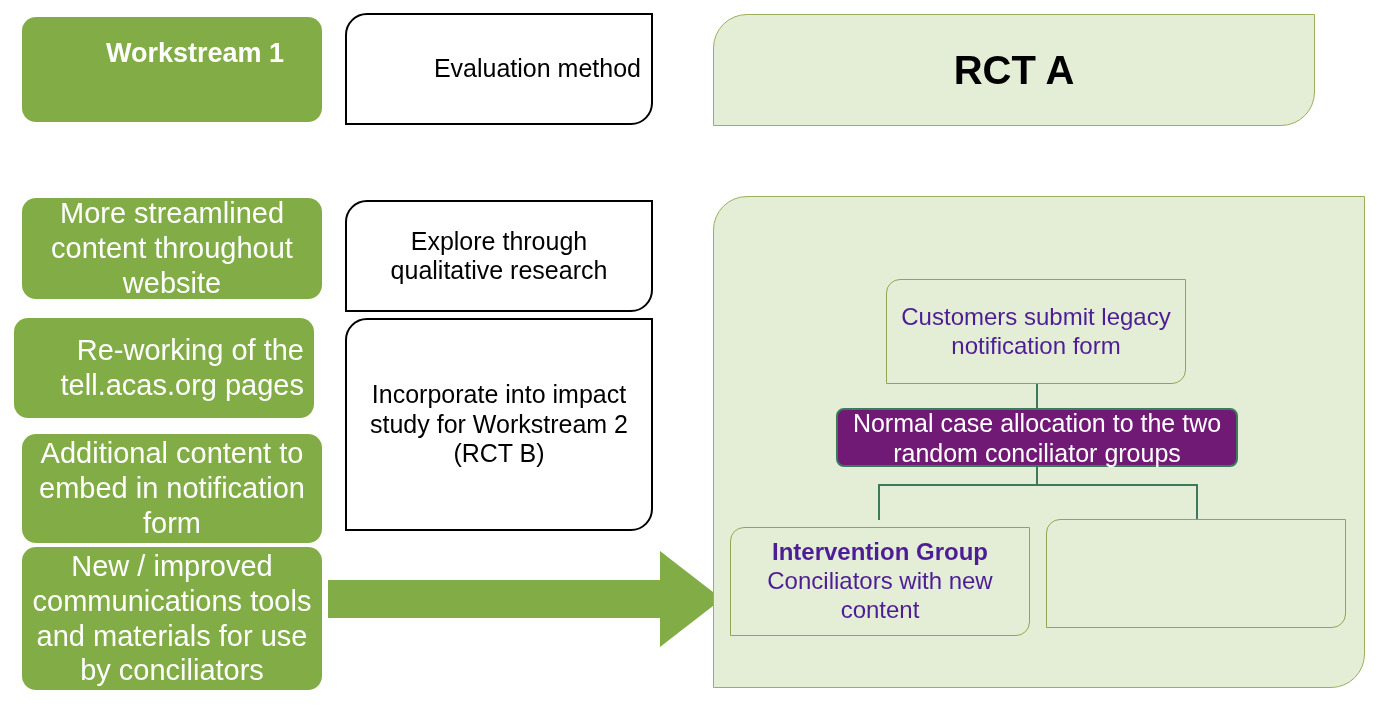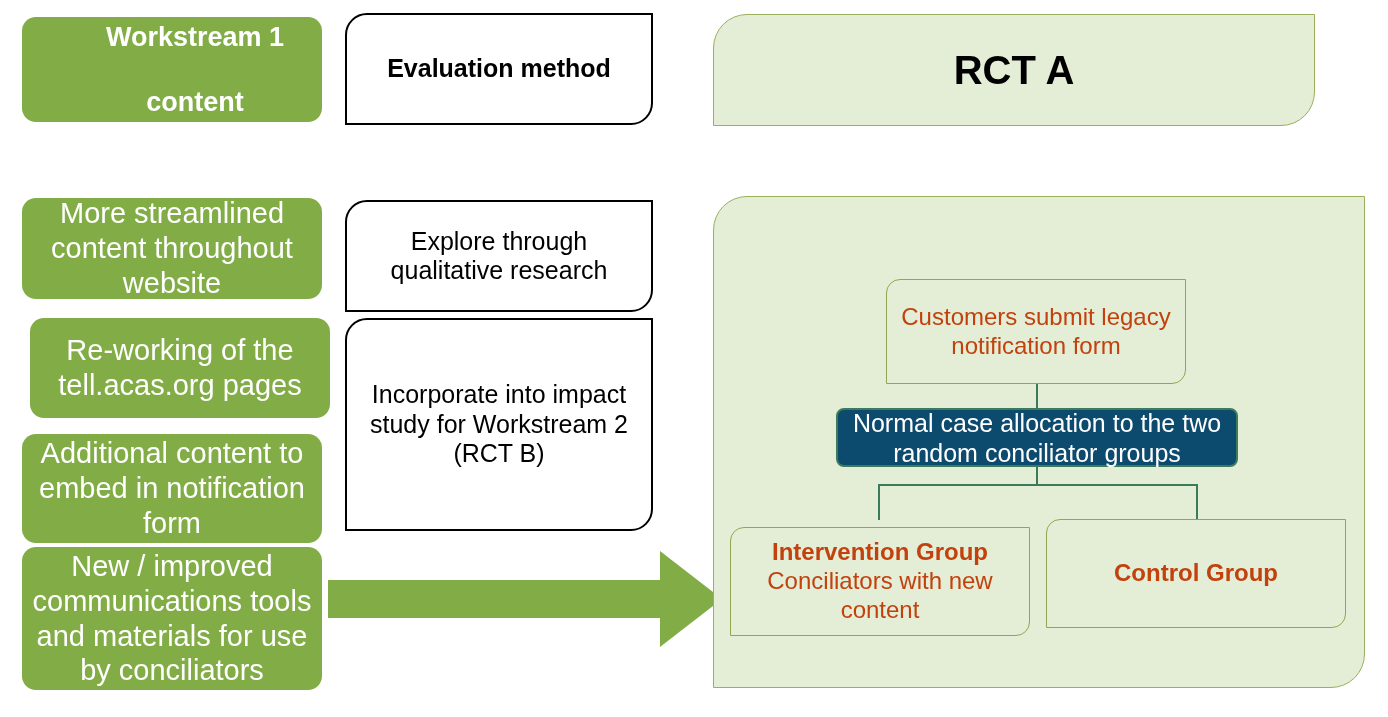--- a/index.html
+++ b/index.html
@@ -13,33 +13,33 @@
 
   
   .green{background:#82AD46;color:#ffffff;border-radius:14px;
          font-size:29px;line-height:1.20;}
   .green.bold{font-weight:bold;font-size:27px;padding-left:46px;}
 
   
   .white{background:#ffffff;border:2px solid #000000;color:#000000;
          font-size:25px;line-height:1.18;
          border-radius:22px 0 22px 0;}
-  .white.bold{font-weight:bold;}
+  .white.bold{font-weight:normal;text-align:right;}
 
   
   .panel{background:#E4EDD6;border:1px solid #9BB05E;
          border-radius:34px 0 34px 0;}
   .panel-title{font-size:40px;font-weight:bold;color:#000000;}
 
-  .inner{background:#E4EDD6;border:1px solid #8FA850;color:#c2410c;
+  .inner{background:#E4EDD6;border:1px solid #8FA850;color:#4c1d95;
          font-size:24px;line-height:1.20;
          border-radius:14px 0 14px 0;}
   .inner .hd{font-weight:bold;display:block;}
 
-  .darkgreen{background:#0c4a6e;border:2px solid #3C7A5C;color:#ffffff;
+  .darkgreen{background:#701a75;border:2px solid #3C7A5C;color:#ffffff;
              font-size:25px;line-height:1.20;border-radius:8px;}
 
   
   .conn{position:absolute;background:#3C7A5C;}
   .conn.v{width:2px;}
   .conn.h{height:2px;}
 
   
   .arrow{position:absolute;}
   .arrow .shaft{position:absolute;background:#82AD46;}
@@ -47,29 +47,28 @@
                border-top:48px solid transparent;
                border-bottom:48px solid transparent;
                border-left:62px solid #82AD46;}
 </style>
 </head>
 <body>
 
 <div class="node green bold" style="left:22px;top:17px;width:300px;height:105px;">
   <span>
     <span>Workstream 1</span><br>
-    <span>content</span>
   </span>
 </div>
 
 <div class="node green" style="left:22px;top:198px;width:300px;height:101px;">
   <span>More streamlined content throughout website</span>
 </div>
 
-<div class="node green" style="left:30px;top:318px;width:300px;height:100px;">
+<div class="node green" style="left:14px;top:318px;width:300px;height:100px;text-align:right;">
   <span>Re-working of the tell.acas.org pages</span>
 </div>
 
 <div class="node green" style="left:22px;top:434px;width:300px;height:109px;">
   <span>Additional content to embed in notification form</span>
 </div>
 
 <div class="node green" style="left:22px;top:547px;width:300px;height:143px;justify-content:flex-end;">
   <span>New / improved communications tools and materials for use by conciliators</span>
 </div>
@@ -113,15 +112,14 @@
 
 <div class="node inner" style="left:730px;top:519px;width:300px;height:109px;margin-top:8px;">
   <span>
     <span class="hd">Intervention Group</span>
     <span>Conciliators with new content</span>
   </span>
 </div>
 
 <div class="node inner" style="left:1046px;top:519px;width:300px;height:109px;">
   <span>
-    <span class="hd">Control Group</span>
   </span>
 </div>
 
 </body></html>

